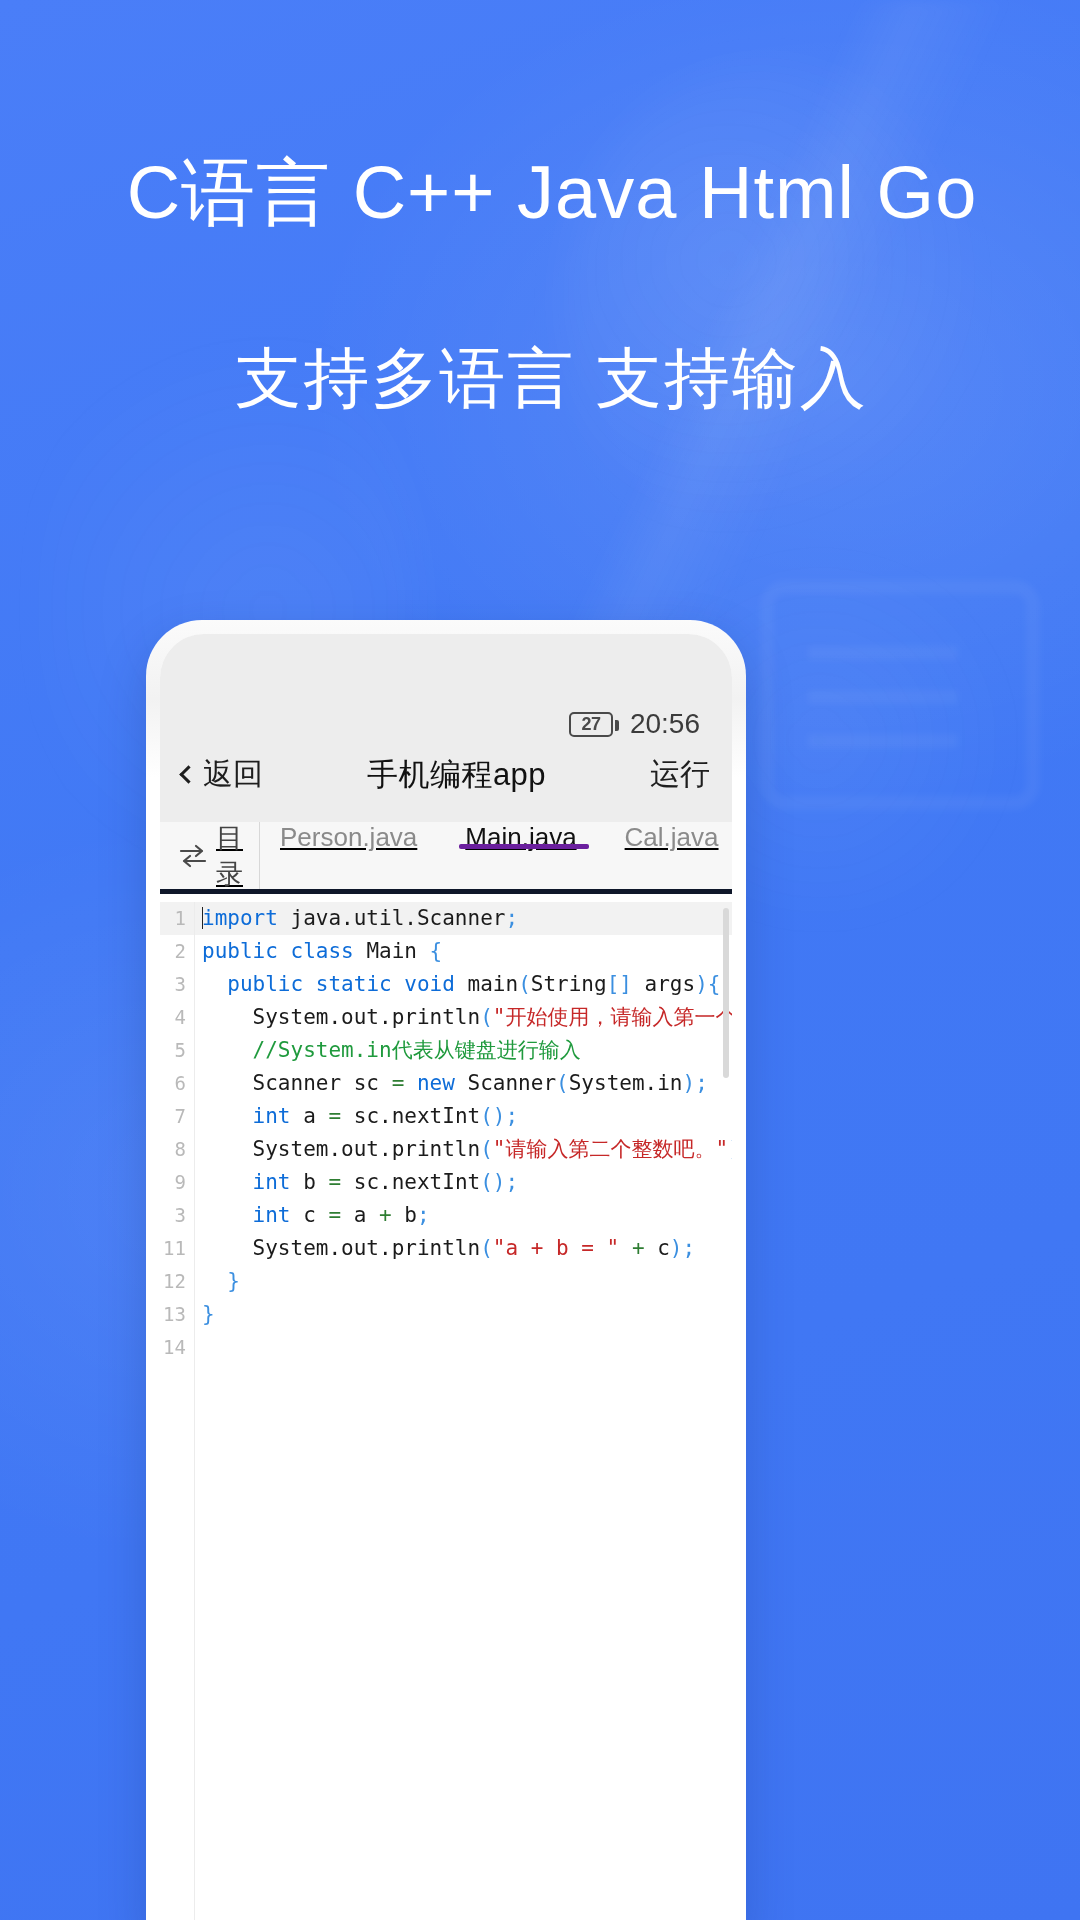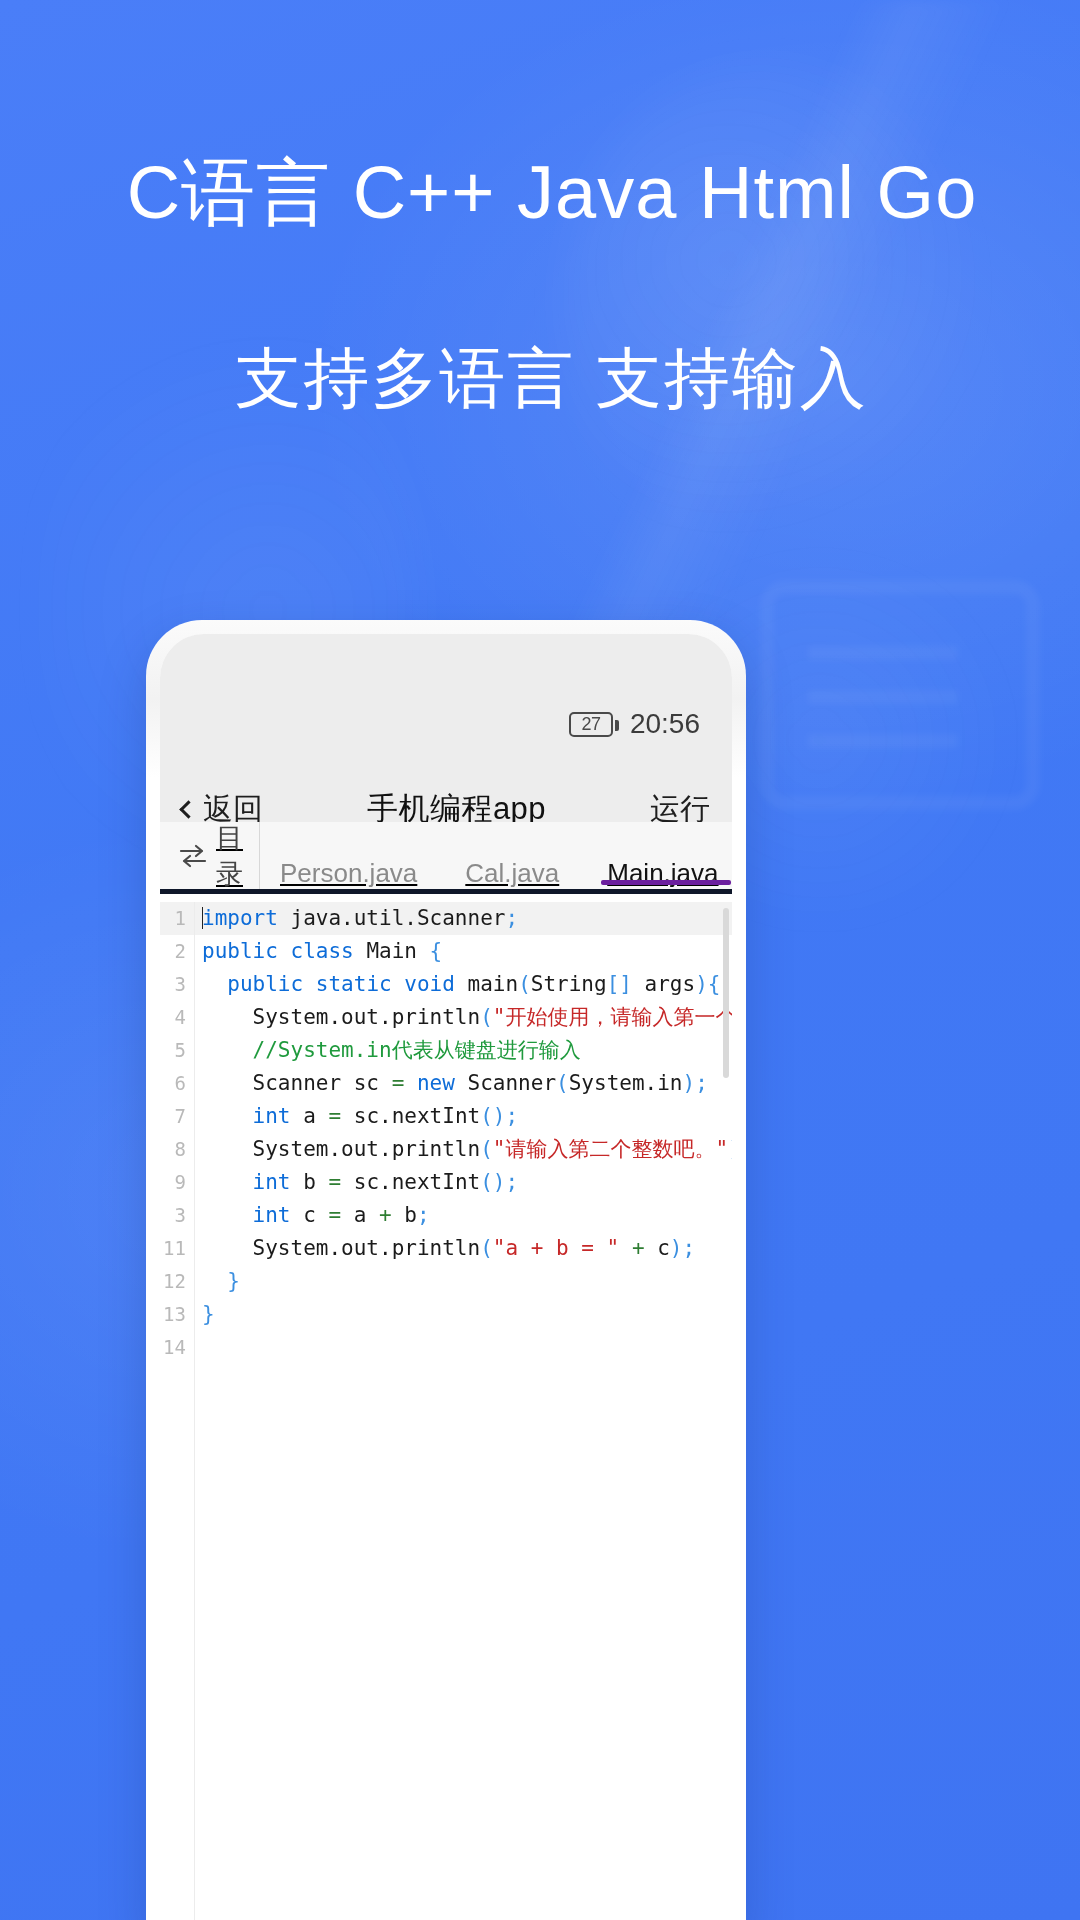--- a/index.html
+++ b/index.html
@@ -120,37 +120,37 @@
   }
   .status-right {
     display:flex; align-items:center; gap:9px;
     color:#3b3b3b; font-size:26px;
   }
   .battery {
     position:relative;
     width:44px; height:25px;
     border:2.5px solid #4a4a4a;
     border-radius:5px;
-    display:flex; align-items:center; justify-content:center;
+    display:flex; align-items:center; justify-content:center;font-weight:bold;
   }
   .battery .lvl {
     font-size:18px; color:#4a4a4a; line-height:1;
     letter-spacing:-0.5px;
   }
   .battery:after {
     content:""; position:absolute; right:-8px; top:6px;
     width:4px; height:11px; background:#4a4a4a; border-radius:0 2px 2px 0;
   }
   .clock { font-size:28px; color:#3b3b3b; margin-left:8px; }
 
   
   .navbar {
     position:absolute; left:0; top:120px; width:572px; height:76px;
     background:#ededed;
-    display:flex; align-items:flex-end; justify-content:space-between;
+    display:flex; align-items:flex-start; justify-content:space-between;
     padding:0 22px;
   }
   .nav-back { display:flex; align-items:center; gap:8px; color:#1e1e1e; font-size:30px; }
   .chev {
     display:inline-block; width:13px; height:13px;
     border-left:3px solid #1e1e1e; border-bottom:3px solid #1e1e1e;
     transform:rotate(45deg);
   }
   .nav-title { color:#111; font-size:31px; letter-spacing:0.5px; }
   .nav-run { color:#1e1e1e; font-size:30px; }
@@ -163,21 +163,21 @@
     border-bottom:5px solid #0f172a;
     text-decoration:underline;
   }
   .tab-dir {
     display:flex; align-items:center; gap:8px;
     padding:0 16px 0 18px;
     border-right:1px solid #d8d8d8;
     color:#444; font-size:27px;
   }
   .swap-icon { width:30px; height:26px; flex:0 0 auto; }
-  .tabs { display:flex; align-items:flex-end;gap:8px; }
+  .tabs { display:flex; align-items:flex-start;gap:8px; }
   .tab {
     display:flex; align-items:center; padding:0 20px;
     color:#8a8a8a; font-size:26px; position:relative;
   }
   .tab.active { color:#111; }
   .tab.active:after {
     content:""; position:absolute; left:14px; right:8px; bottom:4px;
     height:5px; background:#6b1f9e; border-radius:2px;
   }
 
@@ -262,22 +262,22 @@
     <div class="tabbar">
       <div class="tab-dir">
         <svg class="swap-icon" viewBox="0 0 30 26">
           <path d="M3 8 H24 M24 8 l-6 -5 M24 8 l-6 5" fill="none" stroke="#4a4a4a" stroke-width="2.2" stroke-linecap="round" stroke-linejoin="round"></path>
           <path d="M27 18 H6 M6 18 l6 -5 M6 18 l6 5" fill="none" stroke="#4a4a4a" stroke-width="2.2" stroke-linecap="round" stroke-linejoin="round"></path>
         </svg>
         <span>目录</span>
       </div>
       <div class="tabs">
         <div class="tab">Person.java</div>
+        <div class="tab active">Main.java</div>
         <div class="tab">Cal.java</div>
-        <div class="tab active">Main.java</div>
       </div>
     </div>
 
     <div class="editor">
       <div class="gutter-rule"></div>
       <div class="vscroll"></div>
 
       <div class="code-line hl">
         <span class="ln">1</span>
         <span class="cd"><span class="caret"></span><span class="kw">import</span> java.util.Scanner<span class="pn">;</span></span>

